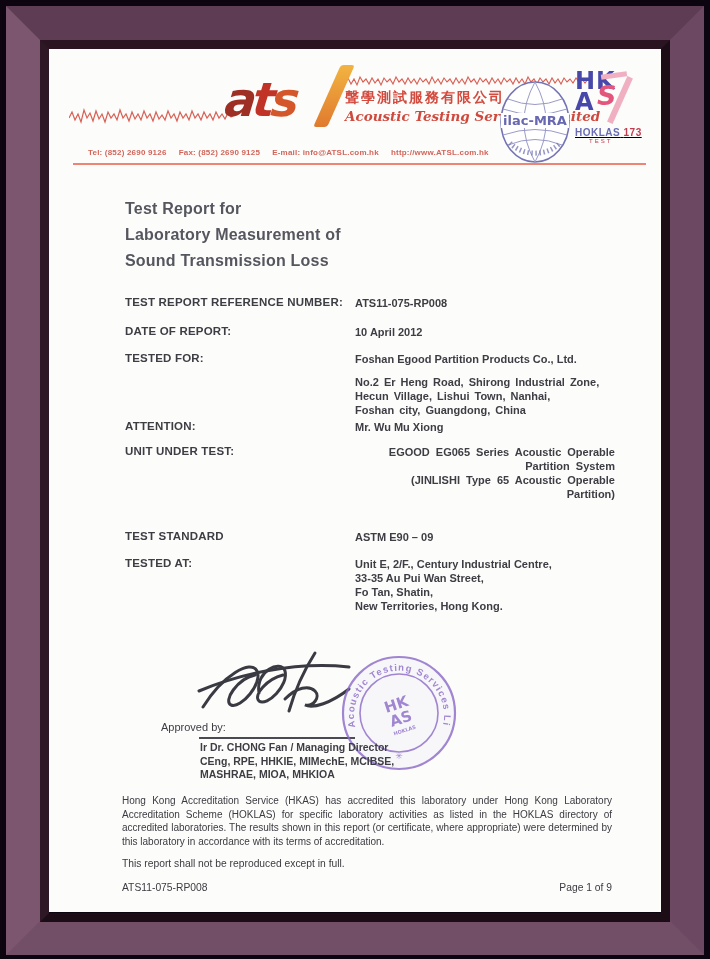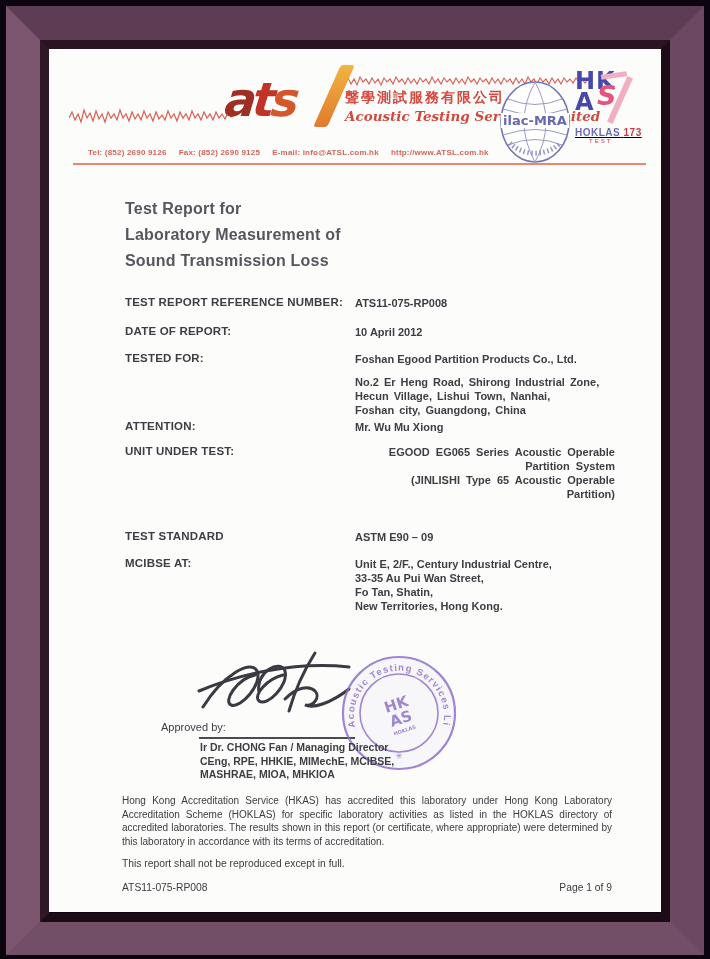--- a/index.html
+++ b/index.html
@@ -161,21 +161,21 @@
       <div class="val wide-words">EGOOD EG065 Series Acoustic Operable
 Partition System
 (JINLISHI Type 65 Acoustic Operable
 Partition)</div>
     </div>
     <div class="row" style="top:481px">
       <div class="lbl">TEST STANDARD</div>
       <div class="val">ASTM E90 – 09</div>
     </div>
     <div class="row" style="top:508px">
-      <div class="lbl">MCIBSE AT:</div>
+      <div class="lbl">TESTED AT:</div>
       <div class="val">Unit E, 2/F., Century Industrial Centre,
 33-35 Au Pui Wan Street,
 Fo Tan, Shatin,
 New Territories, Hong Kong.</div>
     </div>
 
     <div class="approved">Approved by:</div>
 
     <svg class="sig-svg" width="165" height="92" viewBox="0 0 165 92">
       <g fill="none" stroke="#3a3a42" stroke-width="3" stroke-linecap="round">

